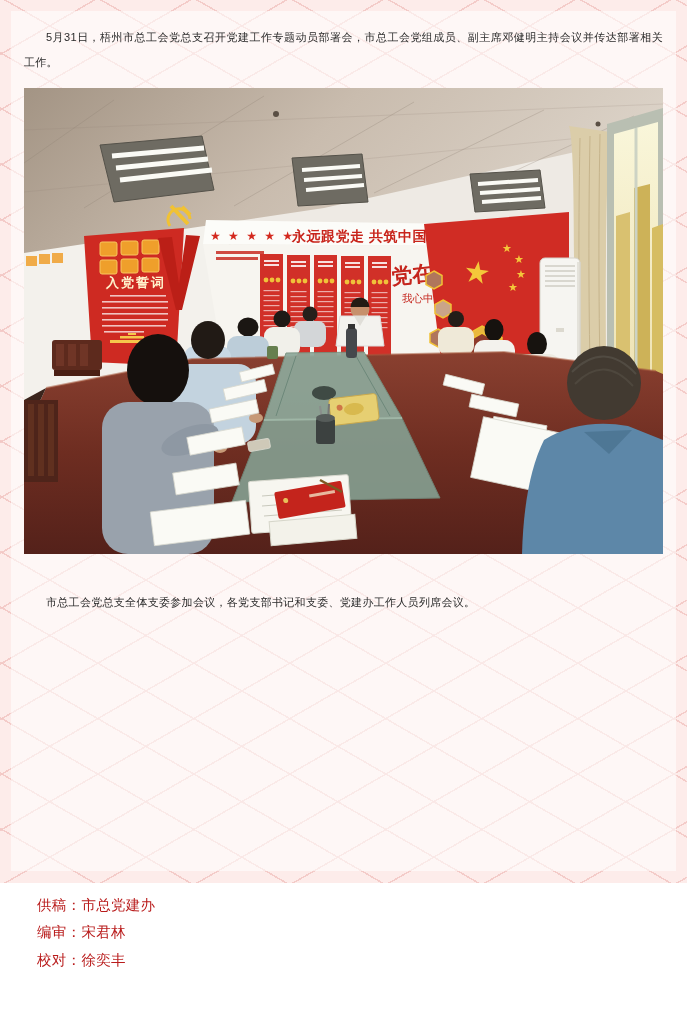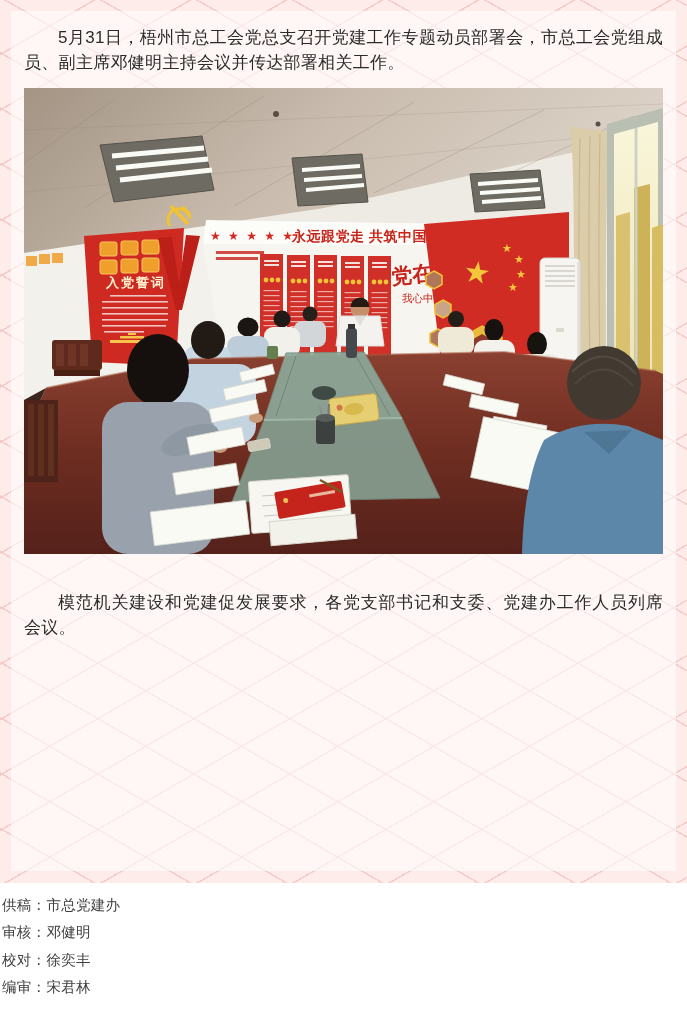--- a/index.html
+++ b/index.html
@@ -28,21 +28,21 @@
   }
   .content-panel{
     box-sizing:border-box;
     width:100%;
     height:100%;
     background:rgba(255,255,255,0.58);
     padding:14px 13px 0 13px;
   }
   p.para{
     margin:0;
-    font-size:17px;
+    font-size:11px;
     line-height:25px;
     color:#2b2b2b;
     text-align:justify;
     text-indent:2em;
     letter-spacing:0.3px;
   }
   p.para.first{margin-bottom:13px;}
   figure.photo{
     margin:0 0 36px 0;
     width:639px;
@@ -55,22 +55,23 @@
   .credits{
     box-sizing:border-box;
     width:687px;
     height:145px;
     background:#ffffff;
     padding:9px 0 0 2px;
   }
   .credit-line{
     font-size:14.5px;
     line-height:27.4px;
-    color:#404040;
+    color:#b91c1c;
     letter-spacing:0.3px;
+    margin-left:35px;
   }
 </style>
 </head>
 <body>
 
 <div class="page">
 
   <div class="hero-area">
     <div class="content-panel">
 
@@ -428,25 +429,24 @@
           <g>
             <path d="M498,466 Q500,392 520,352 Q556,330 604,338 L639,352 L639,466 Z" fill="#5d87a8"></path>
             <path d="M560,344 L585,366 L608,342" fill="#4e7795"></path>
             <circle cx="580" cy="295" r="37" fill="#423a31"></circle>
             <path d="M548,284 Q580,252 612,286" fill="none" stroke="#59534a" stroke-width="2" opacity="0.7"></path>
             <path d="M551,296 Q580,266 609,298" fill="none" stroke="#59534a" stroke-width="2" opacity="0.5"></path>
           </g>
         </svg>
       </figure>
 
-      <p class="para">模范机关建设和党建促发展要求，各党支部书记和支委、党建办工作人员列席会议。</p>
+      <p class="para">市总工会党总支全体支委参加会议，各党支部书记和支委、党建办工作人员列席会议。</p>
 
     </div>
   </div>
 
   <div class="credits">
     <div class="credit-line">供稿：市总党建办</div>
-    <div class="credit-line">审核：邓健明</div>
+    <div class="credit-line">编审：宋君林</div>
     <div class="credit-line">校对：徐奕丰</div>
-    <div class="credit-line">编审：宋君林</div>
   </div>
 
 </div>
 
 </body></html>

